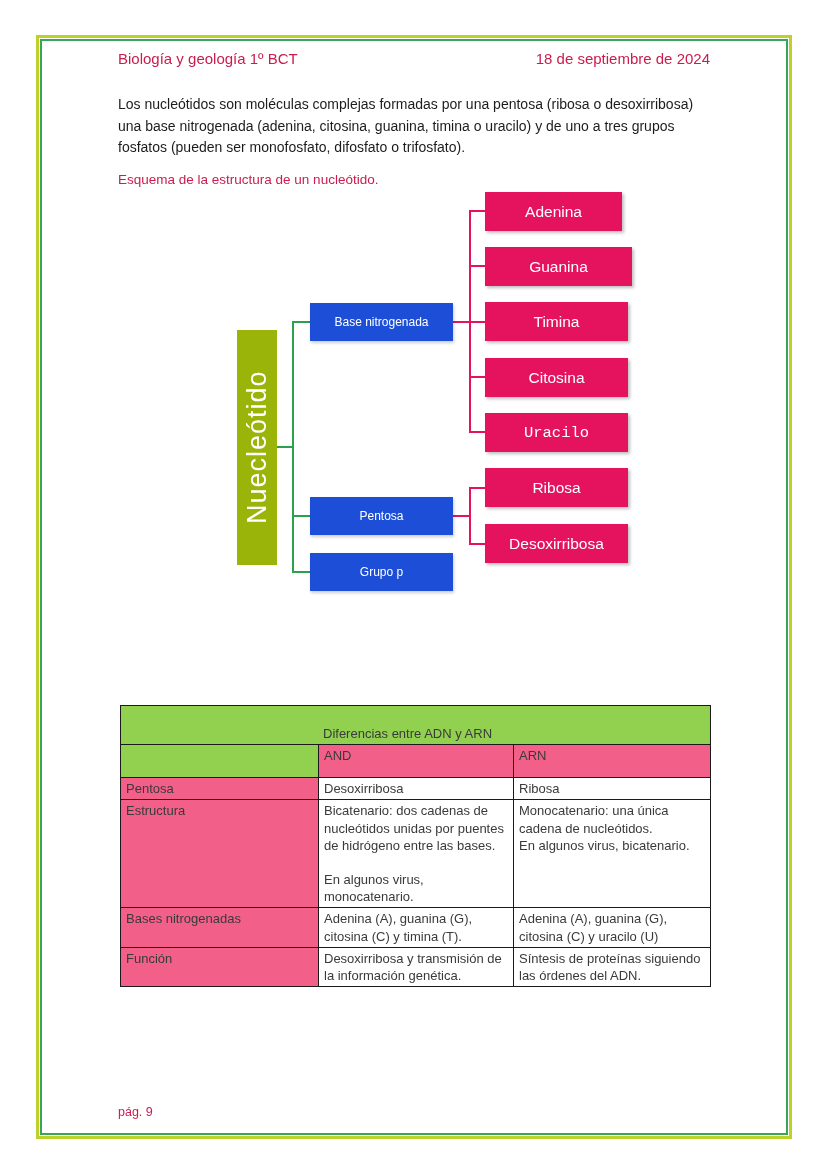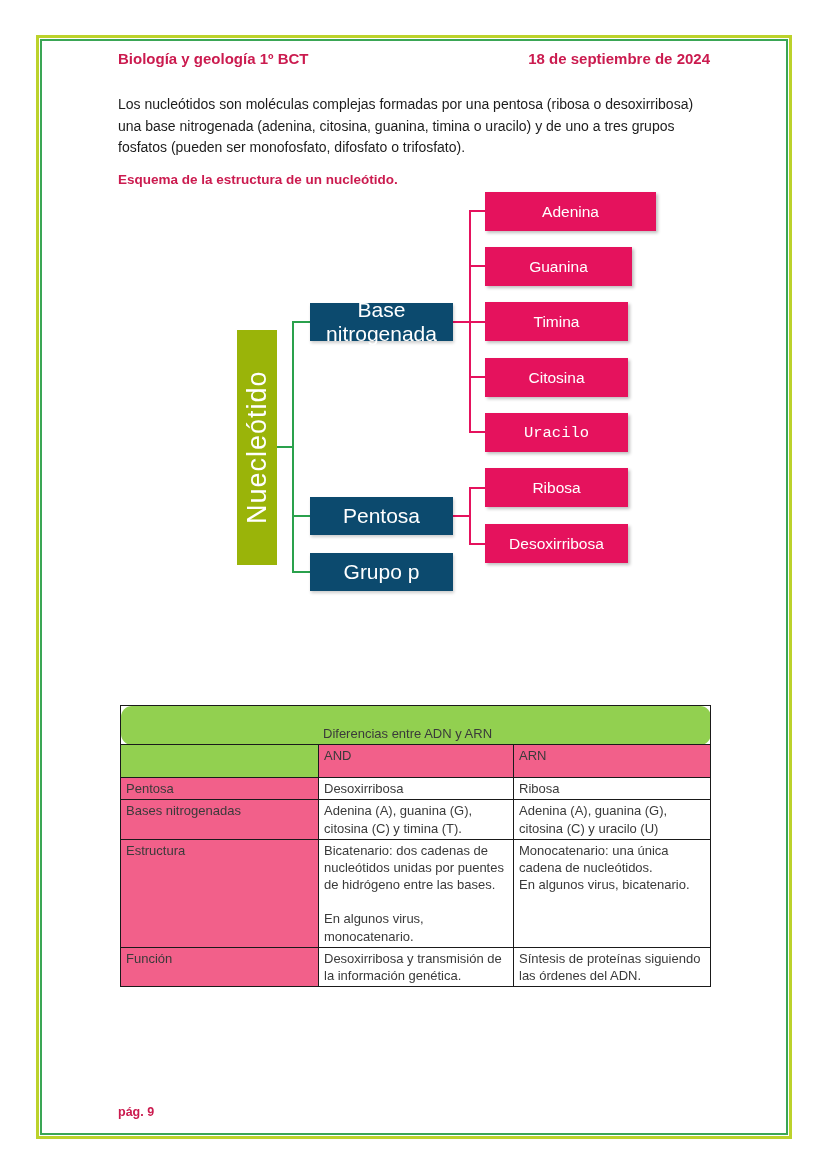--- a/index.html
+++ b/index.html
@@ -15,21 +15,21 @@
   
   .frame-outer {
     position: absolute; left: 36px; top: 35px; width: 750px; height: 1098px;
     border: 3px solid #bcd22b;
   }
   .frame-inner {
     position: absolute; left: 1px; top: 1px; right: 1px; bottom: 1px;
     border: 2px solid #3aa655;
   }
 
-  .crimson { color: #cb1b4f; font-weight: bold; }
+  .crimson { color: #cb1b4f; }
 
   .header-text { font-size: 15px; }
   .para {
     font-size: 14px; line-height: 1.55; color: #1c1c1c; width: 592px;
   }
   .subtitle { font-size: 13.5px; }
   .footer-text { font-size: 12.5px; }
 
   
   .box {
@@ -37,21 +37,21 @@
     color: #ffffff; text-align: center;
   }
   .root-box {
     background: #9ab409;
     font-size: 27px;
     writing-mode: vertical-rl;
     transform: rotate(180deg);
     letter-spacing: 1px;
   }
   .branch-box {
-    background: #0c4a6e; font-size: 21px;
+    background: #1d4ed8; font-size: 12px;
     box-shadow: 1px 2px 3px rgba(0,0,0,0.2);
   }
   .leaf-box {
     background: #e5125d; font-size: 15.5px;
     box-shadow: 2px 2px 3px rgba(0,0,0,0.25);
   }
   .line-c { background: #e5125d; }
   .line-g { background: #2aa14c; }
 
   
@@ -62,21 +62,21 @@
   }
   .dtable td {
     border: 1px solid #1a1a1a;
     padding: 2px 5px;
     vertical-align: top;
     white-space: pre-line;
     line-height: 1.32;
   }
   .cell-green { background: #92d050; }
   .cell-pink  { background: #f2608a; }
-  .title-cell { padding-left: 202px !important; border-radius: 11px; }
+  .title-cell { padding-left: 202px !important; }
   .title-cell span { display: inline-block; max-width: 175px; }
   .hdr-row td { height: 28px; }
 </style>
 </head>
 <body>
 
 <div class="frame-outer">
   <div class="frame-inner"></div>
 </div>
 
@@ -105,21 +105,21 @@
   <div class="abs line-c" style="left:469px; top:487px; width:2px; height:58px;"></div>
   <div class="abs line-c" style="left:470px; top:487px; width:15px; height:2px;"></div>
   <div class="abs line-c" style="left:470px; top:543px; width:15px; height:2px;"></div>
 
   <div class="abs box root-box" style="left:237px; top:330px; width:40px; height:235px;">Nuecleótido</div>
 
   <div class="abs box branch-box" style="left:310px; top:303px; width:143px; height:38px;">Base nitrogenada</div>
   <div class="abs box branch-box" style="left:310px; top:497px; width:143px; height:38px;">Pentosa</div>
   <div class="abs box branch-box" style="left:310px; top:553px; width:143px; height:38px;">Grupo p</div>
 
-  <div class="abs box leaf-box" style="left:485px; top:192px; width:171px; height:39px;">Adenina</div>
+  <div class="abs box leaf-box" style="left:485px; top:192px; width:137px; height:39px;">Adenina</div>
   <div class="abs box leaf-box" style="left:485px; top:247px; width:147px; height:39px;">Guanina</div>
   <div class="abs box leaf-box" style="left:485px; top:302px; width:143px; height:39px;">Timina</div>
   <div class="abs box leaf-box" style="left:485px; top:358px; width:143px; height:39px;">Citosina</div>
   <div class="abs box leaf-box" style="left:485px; top:413px; width:143px; height:39px;font-family:Liberation Mono, monospace;">Uracilo</div>
   <div class="abs box leaf-box" style="left:485px; top:468px; width:143px; height:39px;">Ribosa</div>
   <div class="abs box leaf-box" style="left:485px; top:524px; width:143px; height:39px;">Desoxirribosa</div>
 </div>
 
 <table class="dtable">
   <colgroup>
@@ -137,31 +137,31 @@
       <td class="cell-green"></td>
       <td class="cell-pink">AND</td>
       <td class="cell-pink">ARN</td>
     </tr>
     <tr>
       <td class="cell-pink">Pentosa</td>
       <td>Desoxirribosa</td>
       <td>Ribosa</td>
     </tr>
     <tr>
-      <td class="cell-pink">Bases nitrogenadas</td>
-      <td>Adenina (A), guanina (G), citosina (C) y timina (T).</td>
-      <td>Adenina (A), guanina (G), citosina (C) y uracilo (U)</td>
-    </tr>
-    <tr>
       <td class="cell-pink">Estructura</td>
       <td>Bicatenario: dos cadenas de nucleótidos unidas por puentes de hidrógeno entre las bases.
 
 En algunos virus, monocatenario.</td>
       <td>Monocatenario: una única cadena de nucleótidos.
 En algunos virus, bicatenario.</td>
+    </tr>
+    <tr>
+      <td class="cell-pink">Bases nitrogenadas</td>
+      <td>Adenina (A), guanina (G), citosina (C) y timina (T).</td>
+      <td>Adenina (A), guanina (G), citosina (C) y uracilo (U)</td>
     </tr>
     <tr>
       <td class="cell-pink">Función</td>
       <td>Desoxirribosa y transmisión de la información genética.</td>
       <td>Síntesis de proteínas siguiendo las órdenes del ADN.</td>
     </tr>
   </tbody>
 </table>
 
 <div class="abs footer-text crimson" style="left:118px; top:1105px;">pág. 9</div>

